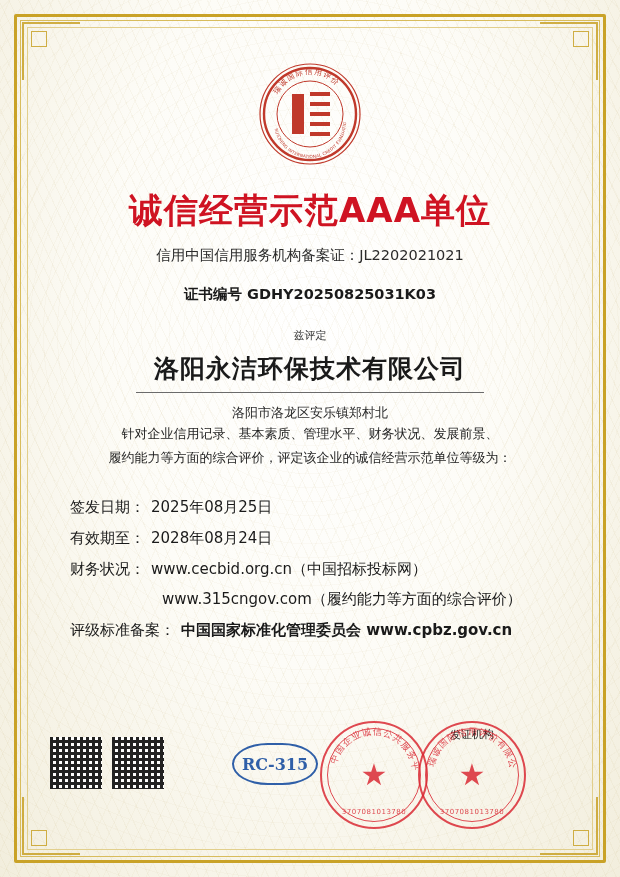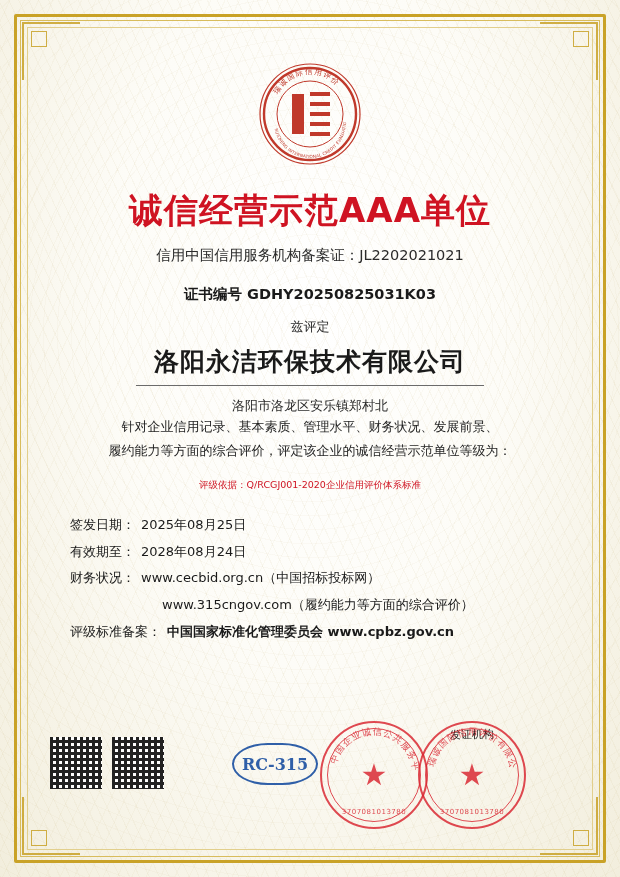--- a/index.html
+++ b/index.html
@@ -85,22 +85,22 @@
     text-align: center;
   }
   .cert-no {
     margin-top: 20px;
     font-size: 14.5px;
     font-weight: bold;
     color: #1a1a1a;
     text-align: center;
   }
   .hereby {
-    margin-top: 14px;
-    font-size: 13px;
+    margin-top: 24px;
+    font-size: 11px;
     color: #2b2b2b;
     text-align: center;
   }
   .company {
     margin-top: 9px;
     font-size: 25px;
     font-weight: bold;
     color: #1a1a1a;
     letter-spacing: 1px;
     text-align: center;
@@ -132,24 +132,24 @@
     font-family: "DejaVu Serif", "Liberation Serif", serif;
     line-height: 1;
   }
   .grade-standard {
     margin-top: 6px;
     font-size: 9.5px;
     color: #cf1322;
     text-align: center;
   }
   .info {
-    margin-top: 20px;
+    margin-top: 12px;
     width: 100%;
     padding-left: 30px;
-    font-size: 13px;
+    font-size: 15px;
     color: #1a1a1a;
     line-height: 2.05;
   }
   .info .row { display: flex; align-items: baseline; }
   .info .lbl { white-space: nowrap; }
   .info .val { margin-left: 6px; }
   .info .val.center-ind { margin-left: 92px; }
   .link { color: #1a1a1a; }
   .bold-link { font-weight: bold; }
 
@@ -266,21 +266,20 @@
     <div class="hereby">兹评定</div>
     <div class="company">洛阳永洁环保技术有限公司</div>
     <div class="address">洛阳市洛龙区安乐镇郑村北</div>
 
     <div class="body-text">
       <div>针对企业信用记录、基本素质、管理水平、财务状况、发展前景、</div>
       <div>履约能力等方面的综合评价，评定该企业的诚信经营示范单位等级为：</div>
     </div>
 
     <div class="grade-wrap">
-      <div class="grade-standard">评级依据：Q/RCGJ001-2020企业信用评价体系标准</div>
     </div>
 
     <div class="info">
       <div class="row">
         <span class="lbl">签发日期：</span>
         <span class="val">2025年08月25日</span>
       </div>
       <div class="row">
         <span class="lbl">有效期至：</span>
         <span class="val">2028年08月24日</span>

